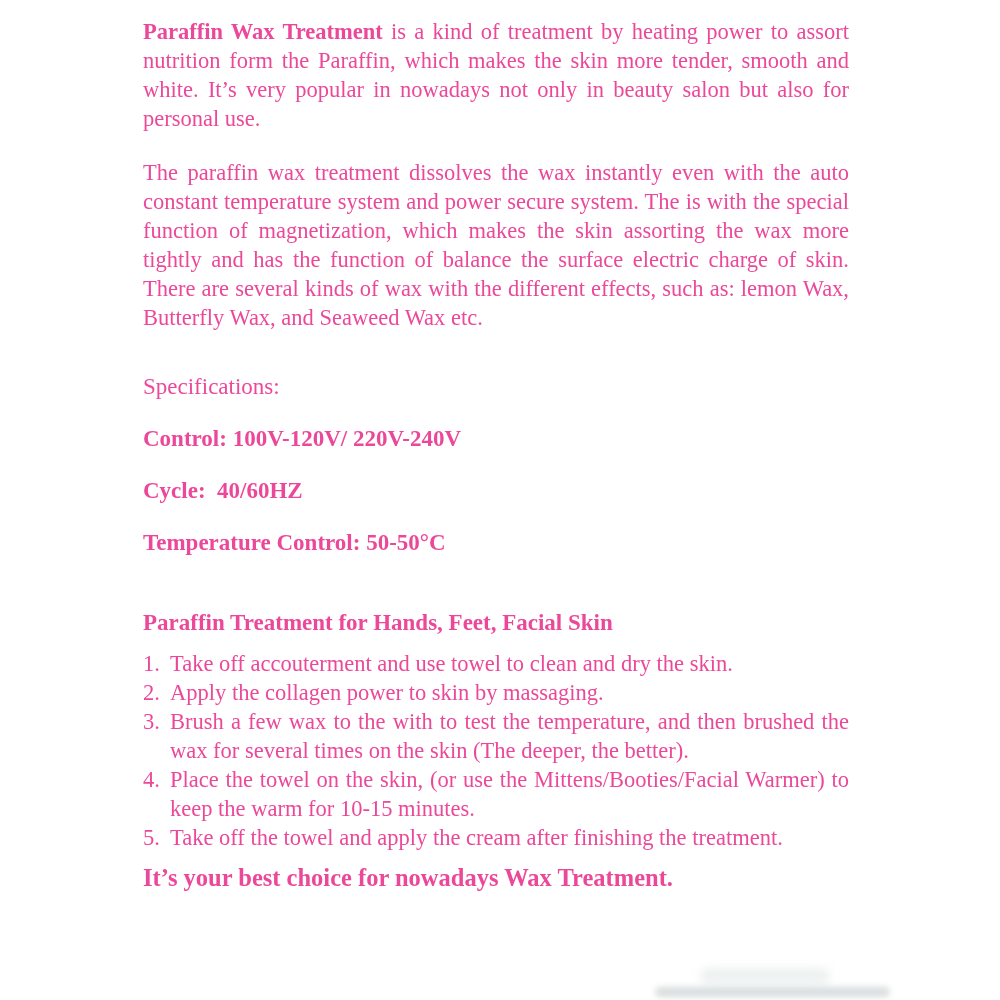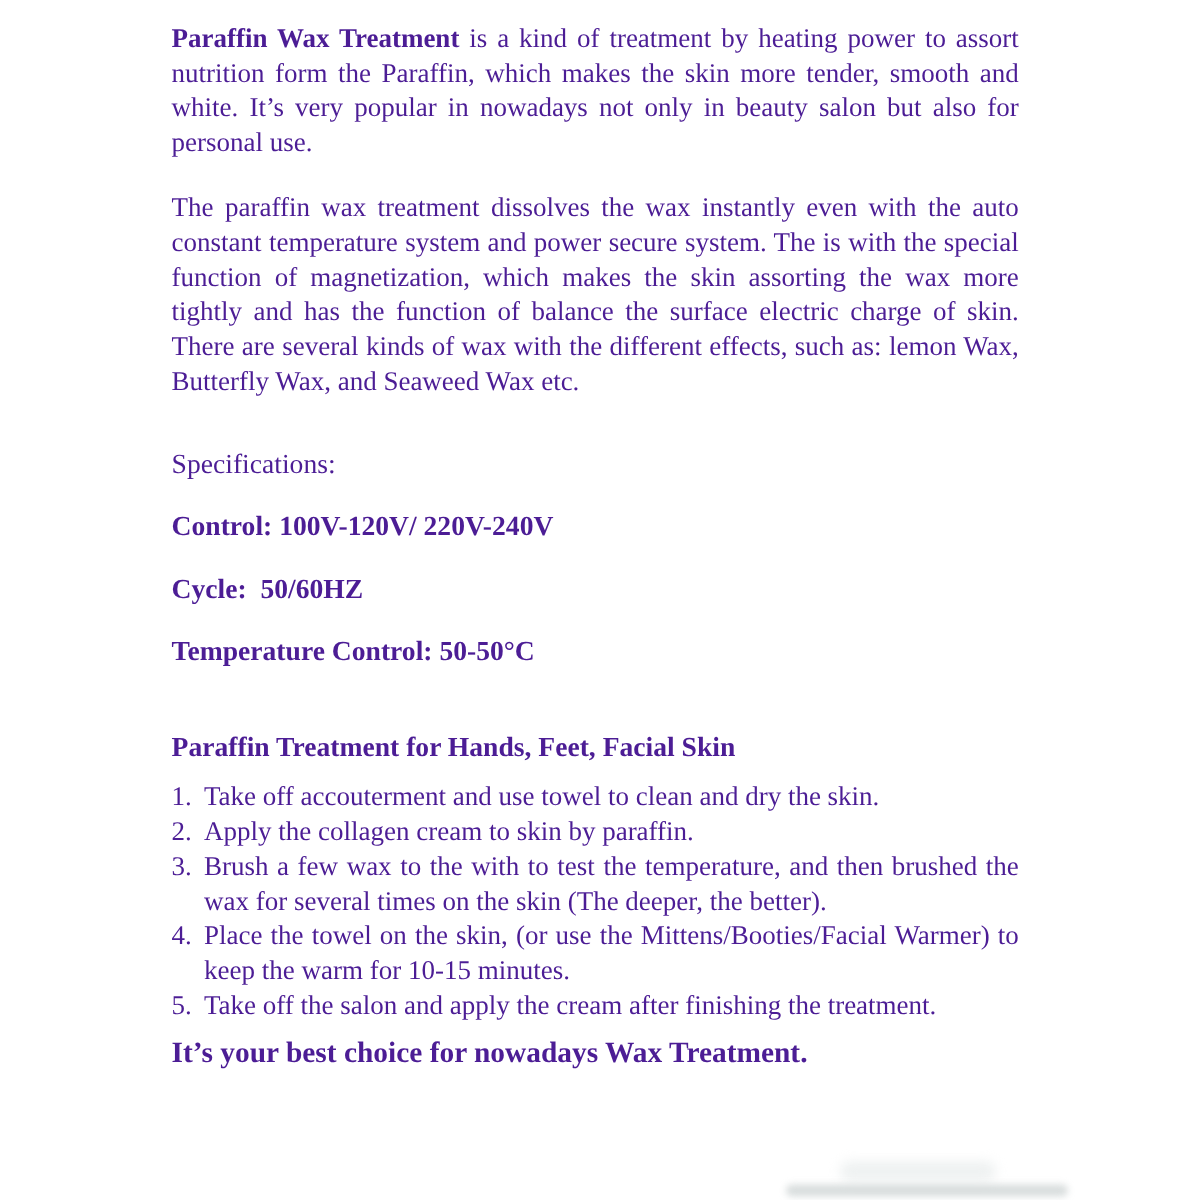--- a/index.html
+++ b/index.html
@@ -7,21 +7,21 @@
     padding: 0;
     background: #ffffff;
   }
   .page {
     position: relative;
     width: 1000px;
     height: 1000px;
     background: #ffffff;
     overflow: hidden;
     font-family: "Liberation Serif", "DejaVu Serif", serif;
-    color: #4c1d95;
+    color: #ec4899;
   }
   .content {
     position: absolute;
     left: 143px;
     top: 0;
     width: 706px;
     font-size: 22.5px;
     line-height: 29px;
   }
   .para {
@@ -96,45 +96,45 @@
 <div class="page">
   <div class="content">
 
     <p class="para intro"><strong>Paraffin Wax Treatment</strong><span> is a kind of treatment by heating power to assort nutrition form the Paraffin, which makes the skin more tender, smooth and white. It’s very popular in nowadays not only in beauty salon but also for personal use.</span></p>
 
     <p class="para para2">The paraffin wax treatment dissolves the wax instantly even with the auto constant temperature system and power secure system. The is with the special function of magnetization, which makes the skin assorting the wax more tightly and has the function of balance the surface electric charge of skin. There are several kinds of wax with the different effects, such as: lemon Wax, Butterfly Wax, and Seaweed Wax etc.</p>
 
     <p class="spec-heading">Specifications:</p>
 
     <p class="spec-item">Control: 100V-120V/ 220V-240V</p>
-    <p class="spec-item">Cycle:  50/60HZ</p>
+    <p class="spec-item">Cycle:  40/60HZ</p>
     <p class="spec-item">Temperature Control: 50-50°C</p>
 
     <p class="treatment-heading">Paraffin Treatment for Hands, Feet, Facial Skin</p>
 
     <ol class="steps">
       <li>
         <span class="num">1.</span>
         <span class="txt">Take off accouterment and use towel to clean and dry the skin.</span>
       </li>
       <li>
         <span class="num">2.</span>
-        <span class="txt">Apply the collagen cream to skin by paraffin.</span>
+        <span class="txt">Apply the collagen power to skin by massaging.</span>
       </li>
       <li>
         <span class="num">3.</span>
         <span class="txt">Brush a few wax to the with to test the temperature, and then brushed the wax for several times on the skin (The deeper, the better).</span>
       </li>
       <li>
         <span class="num">4.</span>
         <span class="txt">Place the towel on the skin, (or use the Mittens/Booties/Facial Warmer) to keep the warm for 10-15 minutes.</span>
       </li>
       <li>
         <span class="num">5.</span>
-        <span class="txt">Take off the salon and apply the cream after finishing the treatment.</span>
+        <span class="txt">Take off the towel and apply the cream after finishing the treatment.</span>
       </li>
     </ol>
 
     <p class="closing">It’s your best choice for nowadays Wax Treatment.</p>
 
   </div>
 
   <div class="smudge-b"></div>
   <div class="smudge-a"></div>
 </div>

